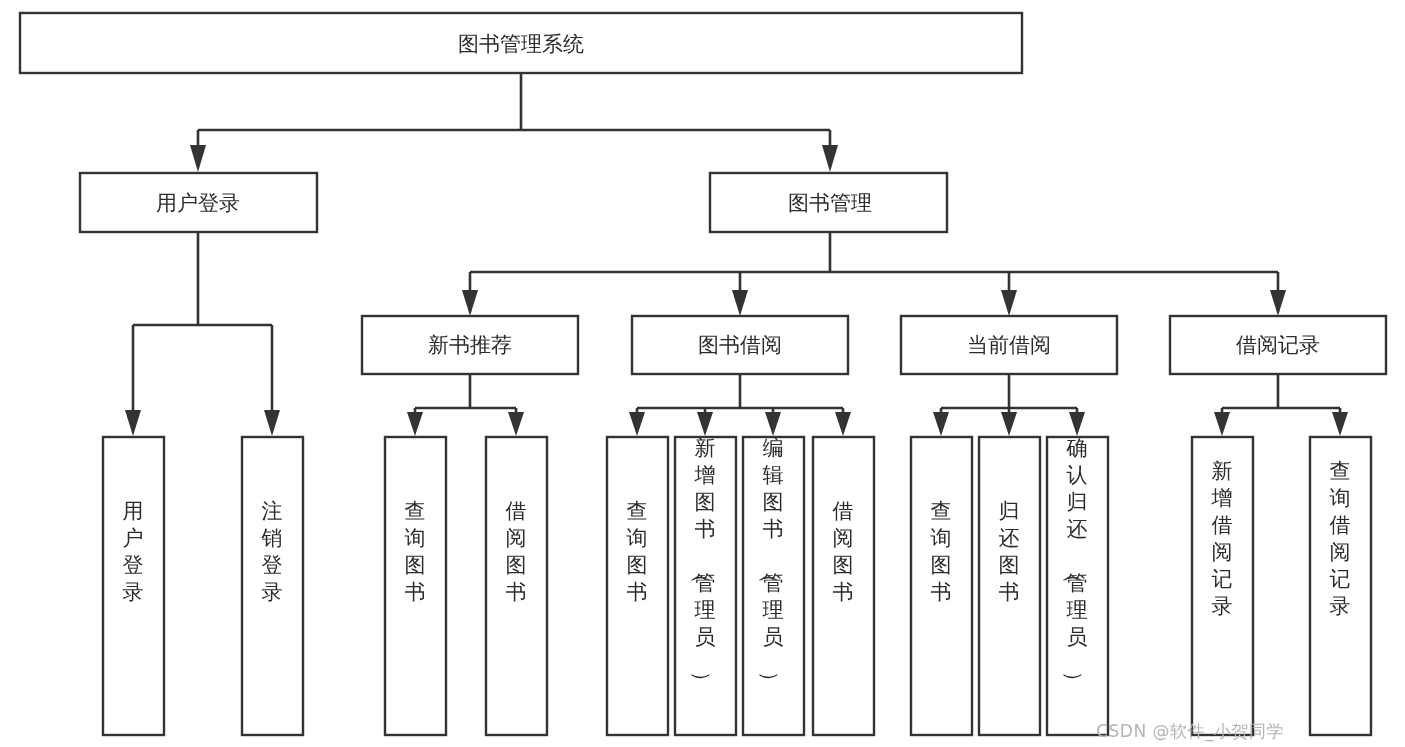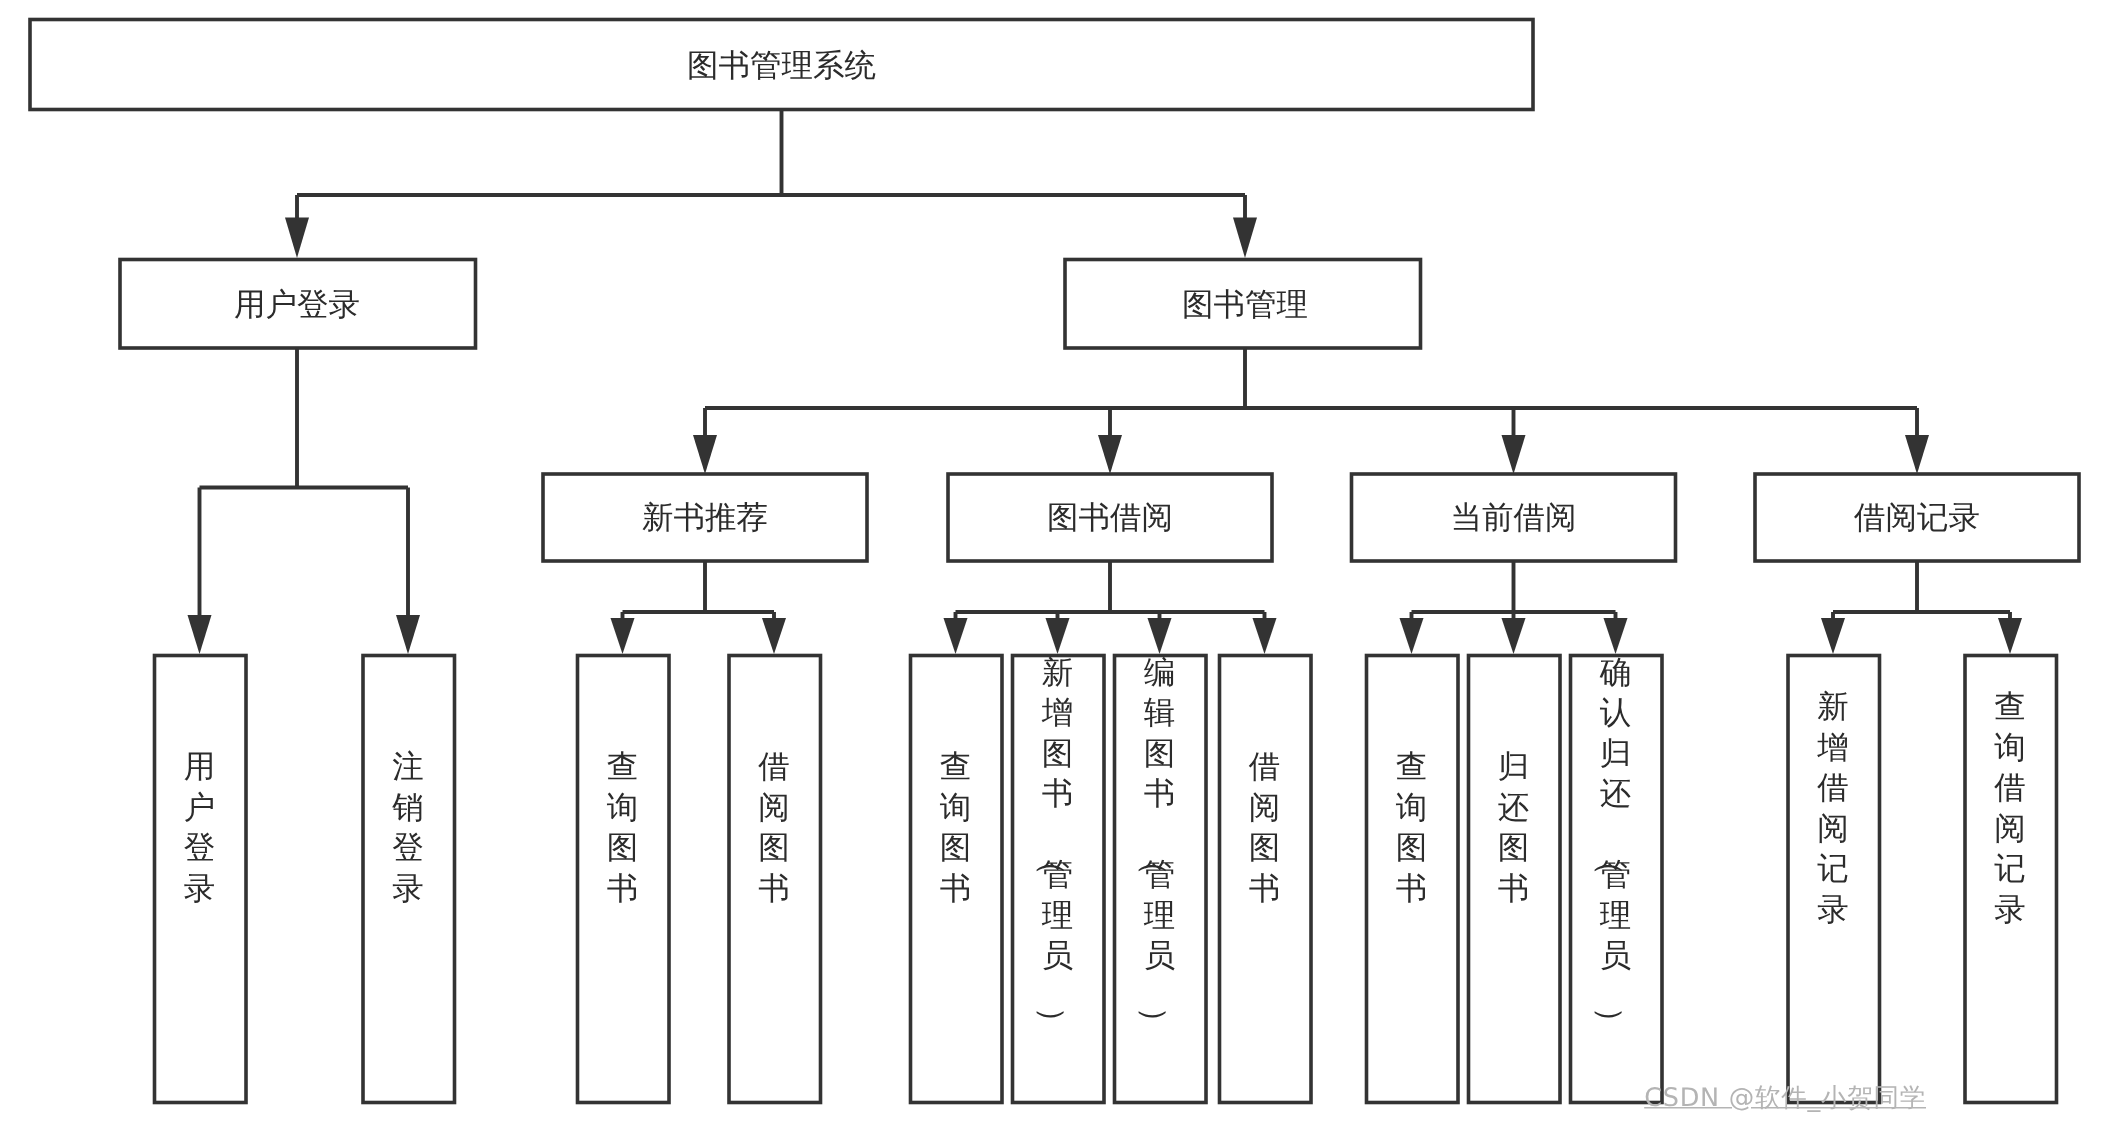--- a/index.html
+++ b/index.html
@@ -59,21 +59,20 @@
   .watermark {
     position: absolute;
     right: 6px;
     bottom: 4px;
     font-family: "DejaVu Sans", "Liberation Sans", sans-serif;
     font-size: 17px;
     color: #b4b4b4;
     letter-spacing: 0.5px;
     white-space: nowrap;
     user-select: none;
-    text-decoration: underline;
   }
 </style>
 </head>
 <body>
 
 <div id="diagram-root">
 
   <svg id="flow-svg" viewBox="0 0 1405 747" xmlns="http://www.w3.org/2000/svg">
 
     <g>

